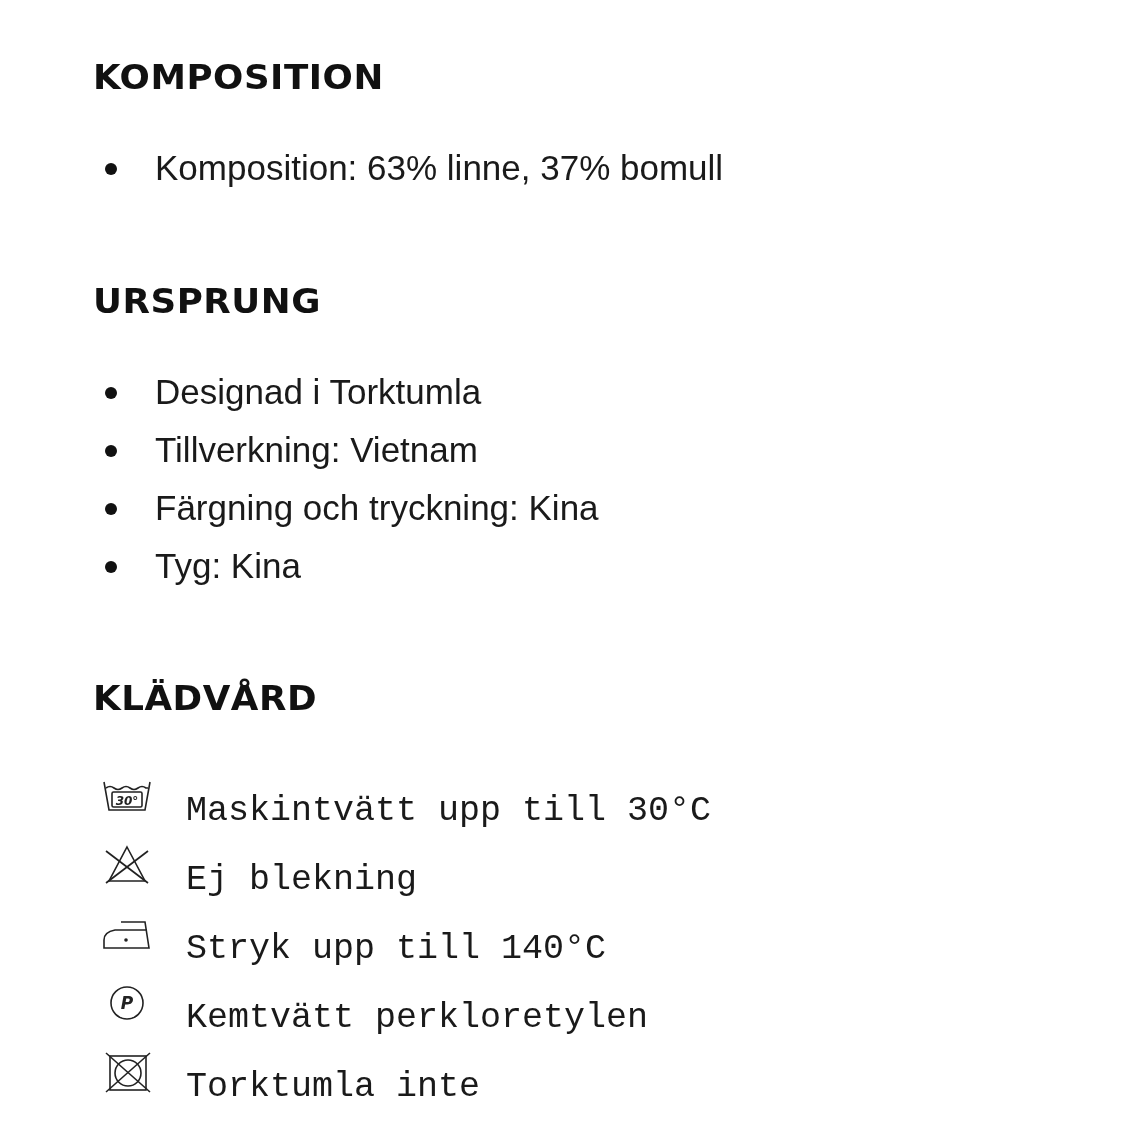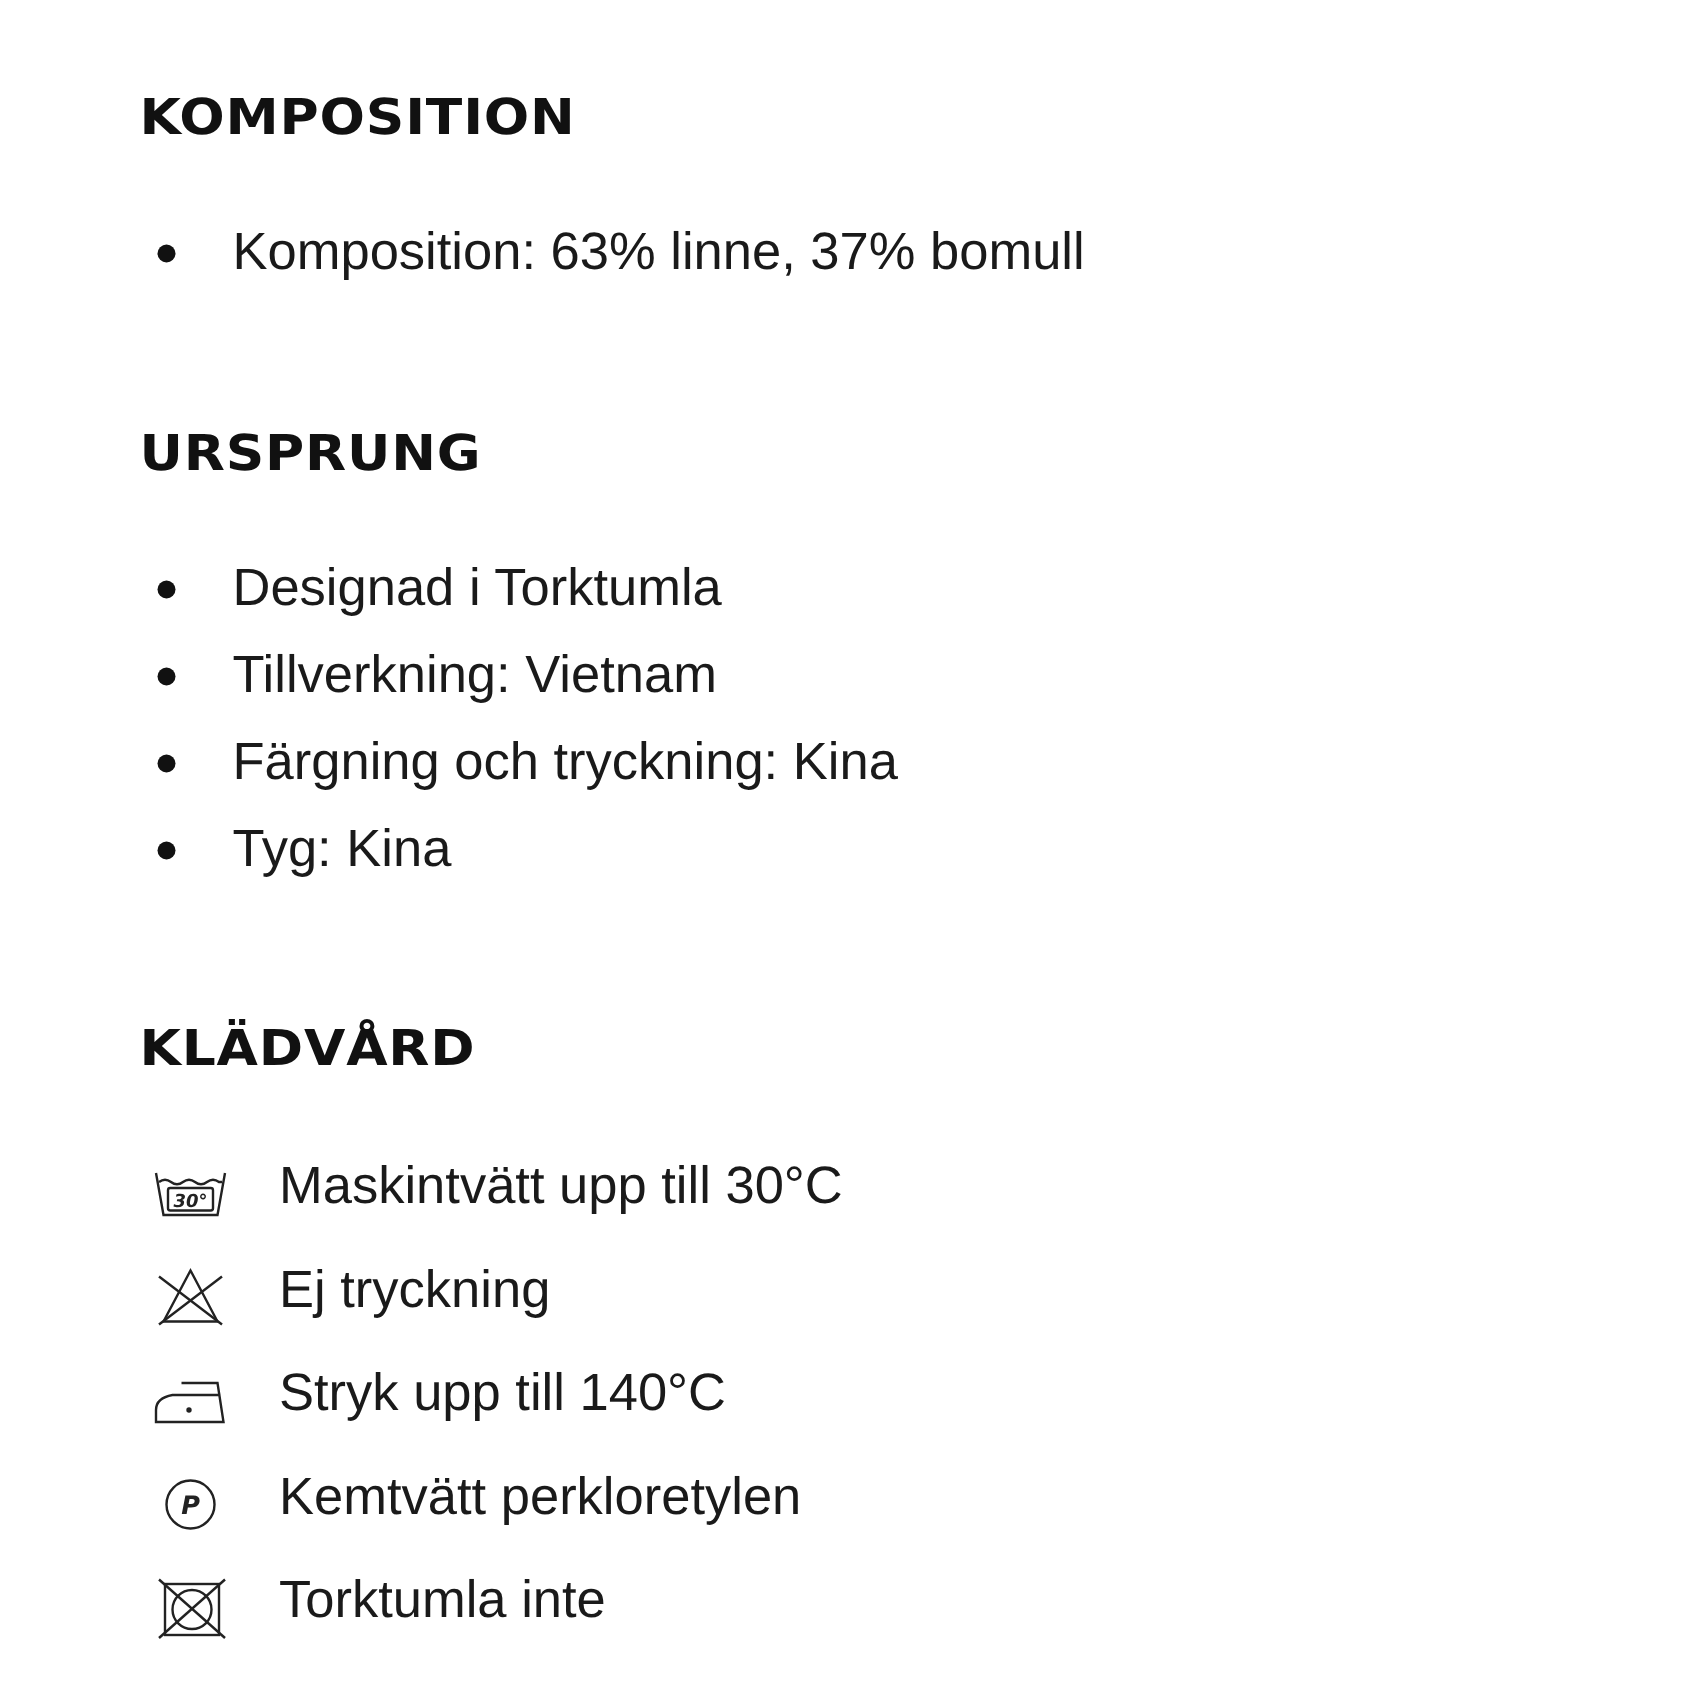--- a/index.html
+++ b/index.html
@@ -87,23 +87,23 @@
       font-style: italic;
     }
     ul.care li .icon svg {
       width: 52px;
       height: 48px;
       display: block;
     }
     ul.care li .txt {
       position: absolute;
       left: 186px;
-      top: 0;
+      top: 20px;
       line-height: 50px;
-      font-family: Liberation Sans, sans-serif;
+      font-family: Liberation Mono, monospace;
       font-size: 35px;
       color: #1a1a1a;
     }
   </style>
 </head>
 <body>
 
 <div class="page">
 
   <h2 class="section-title" style="top:58px;">KOMPOSITION</h2>
@@ -153,21 +153,21 @@
     </li>
 
     <li>
       <span class="icon">
         <svg viewBox="0 0 52 48" fill="none" stroke="#222" stroke-width="1.6">
           <path d="M26 6 L44 40 L8 40 Z"></path>
           <path d="M5 10 L47 42"></path>
           <path d="M47 10 L5 42"></path>
         </svg>
       </span>
-      <span class="txt">Ej tryckning</span>
+      <span class="txt">Ej blekning</span>
     </li>
 
     <li>
       <span class="icon">
         <svg viewBox="0 0 52 48" fill="none" stroke="#222" stroke-width="1.6">
           <path d="M20 12 L44 12 L48 38 L3 38 L3 30 Q3 22 14 20 L46 20"></path>
           <circle cx="25" cy="30" r="1.8" fill="#222" stroke="none"></circle>
         </svg>
       </span>
       <span class="txt">Stryk upp till 140°C</span>

